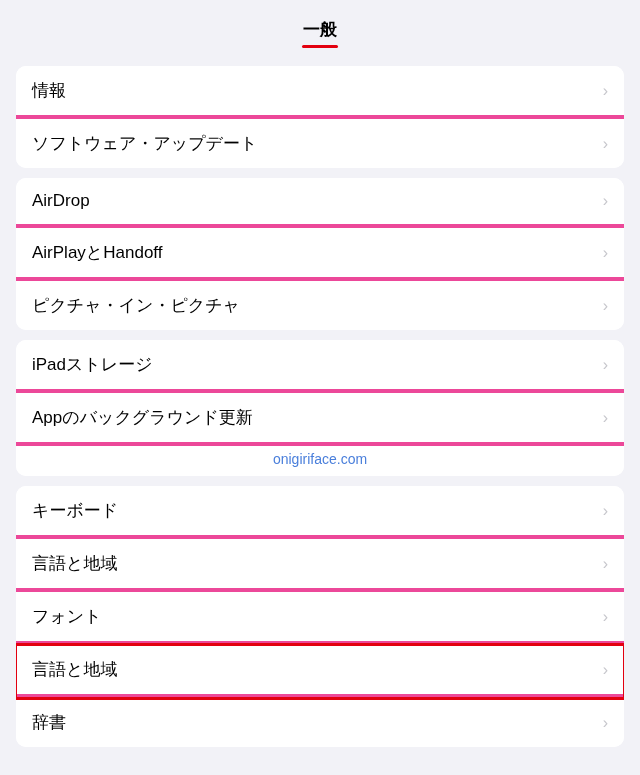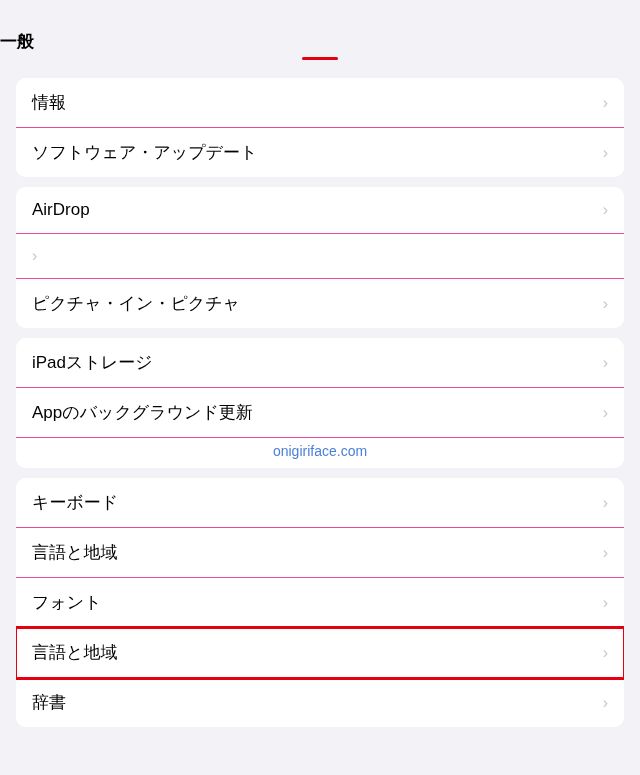--- a/index.html
+++ b/index.html
@@ -6,23 +6,23 @@
 
     body {
       background-color: #f2f2f7;
       font-family: -apple-system, 'Helvetica Neue', Arial, sans-serif;
       width: 640px;
       min-height: 775px;
       overflow-x: hidden;
     }
 
     .page-title-container {
+      text-align: center;
       padding: 18px 0 8px 0;
       position: relative;
-      margin-top: 12px;
     }
 
     .page-title {
       font-size: 17px;
       font-weight: 600;
       color: #000;
     }
 
     .title-underline {
       width: 36px;
@@ -37,21 +37,21 @@
       border-radius: 10px;
       margin: 10px 16px;
       overflow: hidden;
     }
 
     .row {
       display: flex;
       align-items: center;
       justify-content: space-between;
       padding: 13px 16px;
-      border-bottom: 1px solid #ec4899;
+      border-bottom: 4px solid #ec4899;
       cursor: pointer;
       background: #fff;
       position: relative;
     }
 
     .row:last-child {
       border-bottom: none;
     }
 
     .row-label {
@@ -99,20 +99,21 @@
         <span class="row-label">ソフトウェア・アップデート</span>
         <span class="chevron">›</span>
       </div>
     </div>
     <div class="section">
       <div class="row">
         <span class="row-label">AirDrop</span>
         <span class="chevron">›</span>
       </div>
       <div class="row">
+        <span class="row-label">AirPlayとHandoff</span>
         <span class="chevron">›</span>
       </div>
       <div class="row">
         <span class="row-label">ピクチャ・イン・ピクチャ</span>
         <span class="chevron">›</span>
       </div>
     </div>
     <div class="section">
       <div class="row">
         <span class="row-label">iPadストレージ</span>

